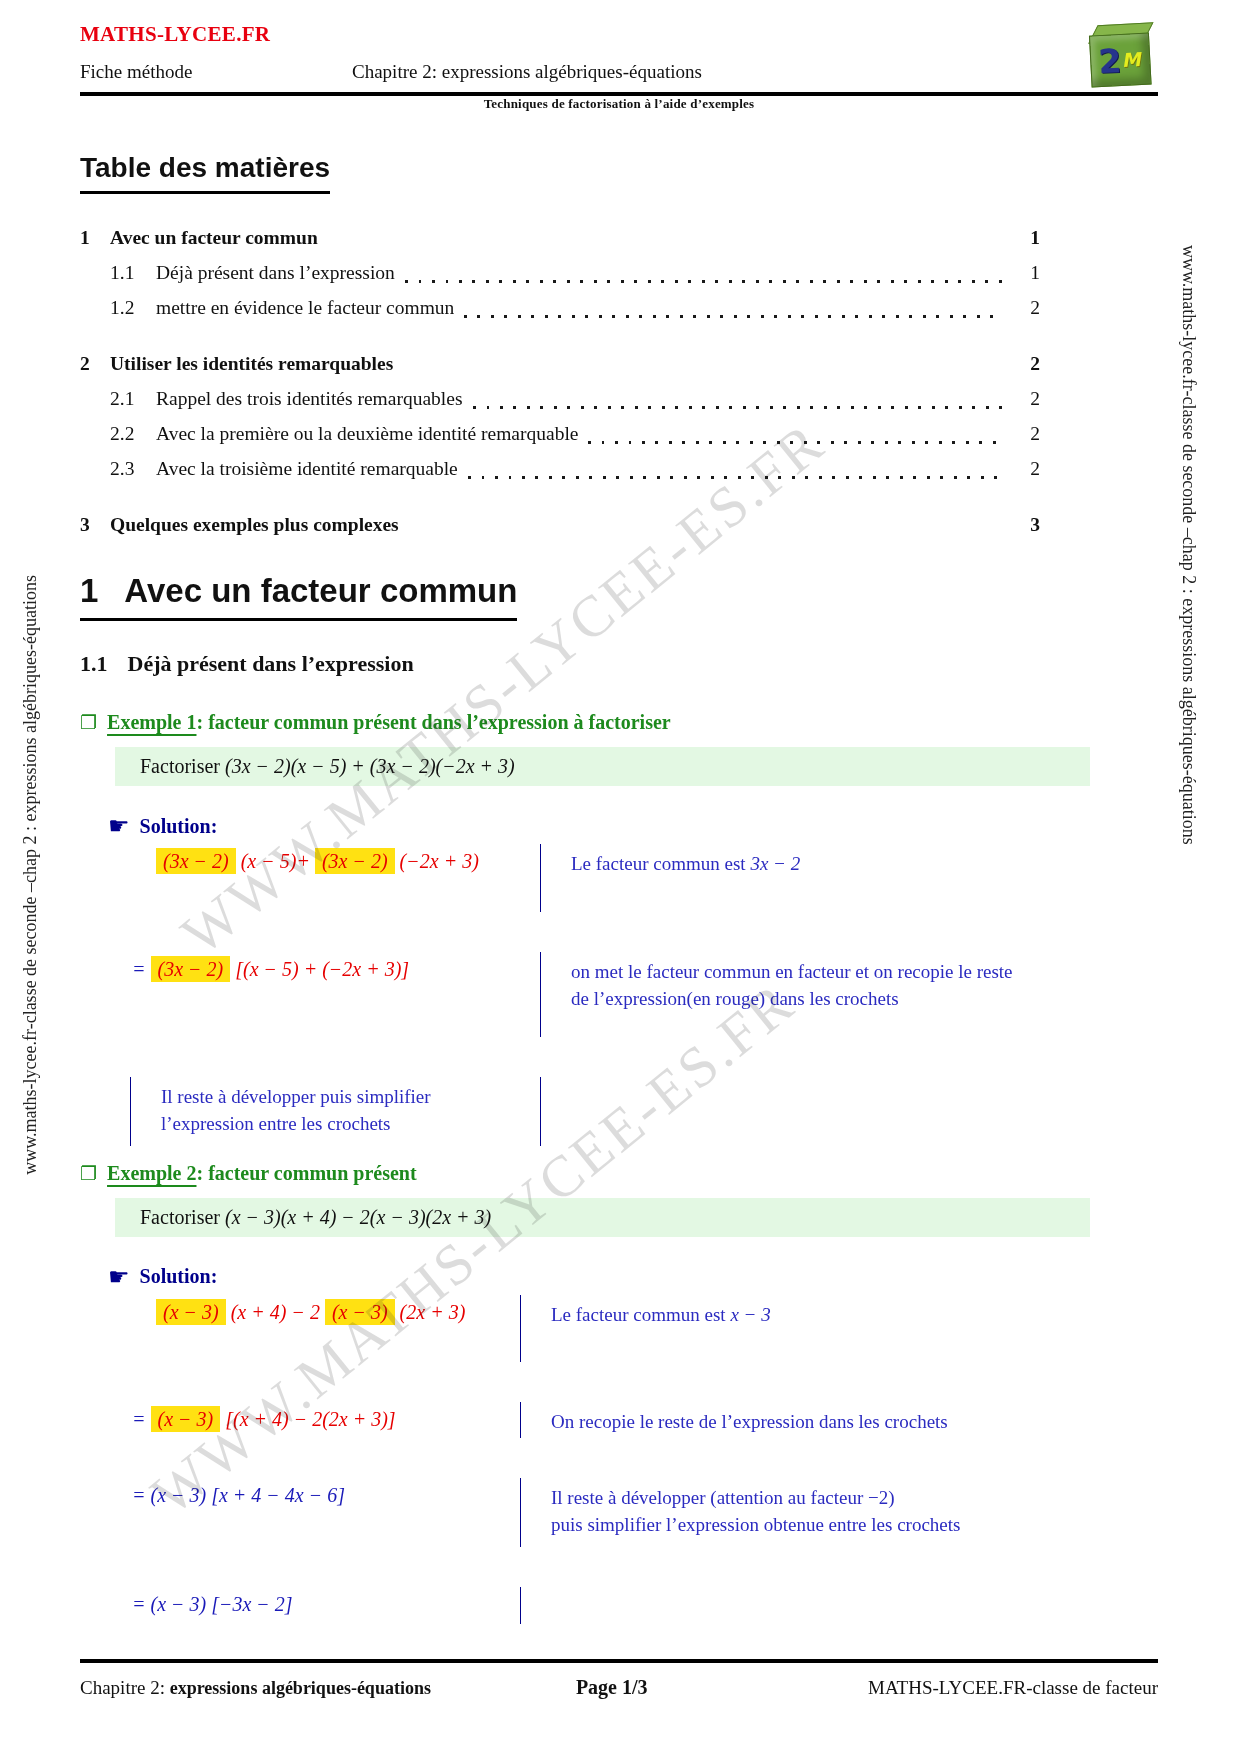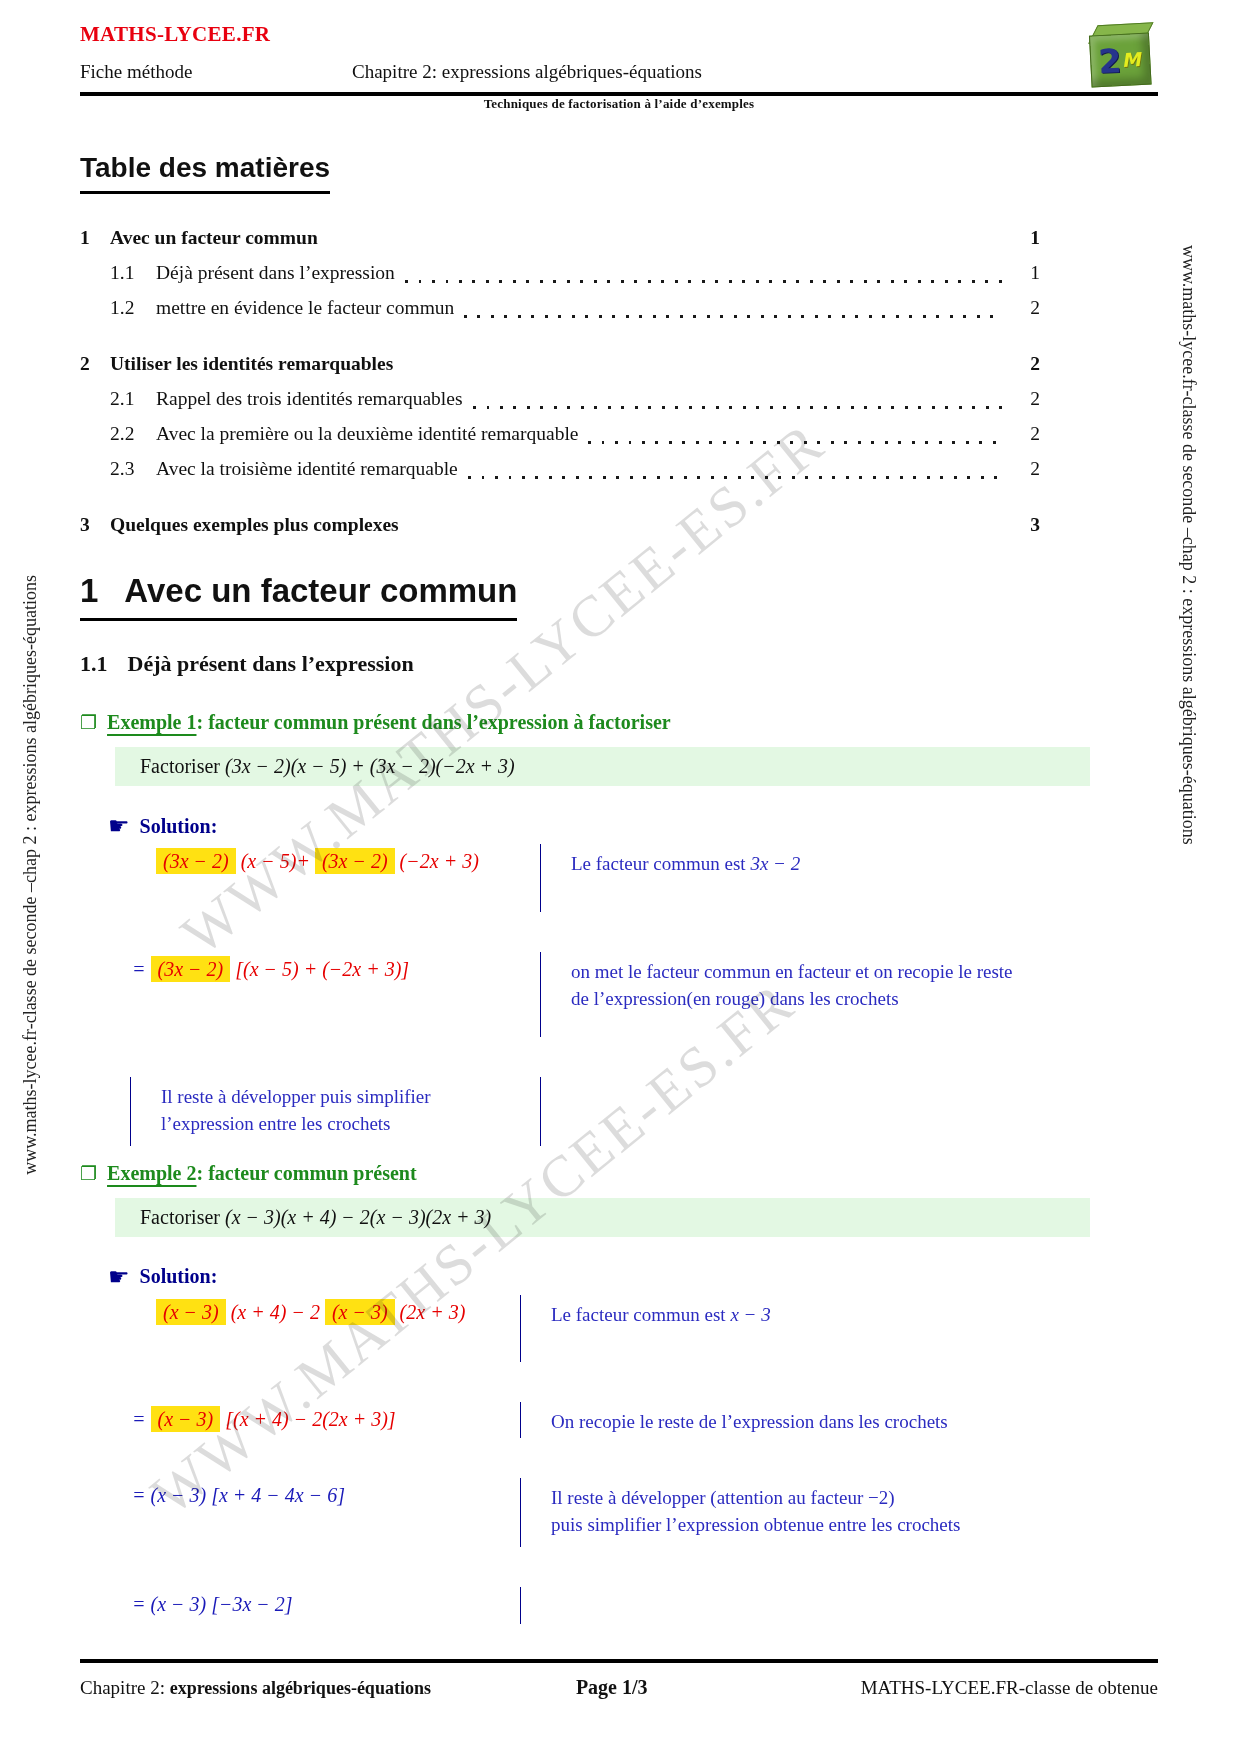--- a/index.html
+++ b/index.html
@@ -267,17 +267,17 @@
 
   </div>
 
   <div class="footer">
     <div class="footer-rule"></div>
     <div class="footer-row">
       <span class="footer-left">
         <span>Chapitre 2: </span><b>expressions algébriques-équations</b>
       </span>
       <span class="footer-center">Page 1/3</span>
-      <span class="footer-right">MATHS-LYCEE.FR-classe de obtenue</span>
+      <span class="footer-right">MATHS-LYCEE.FR-classe de facteur</span>
     </div>
   </div>
 
 </div>
 
 </body></html>

